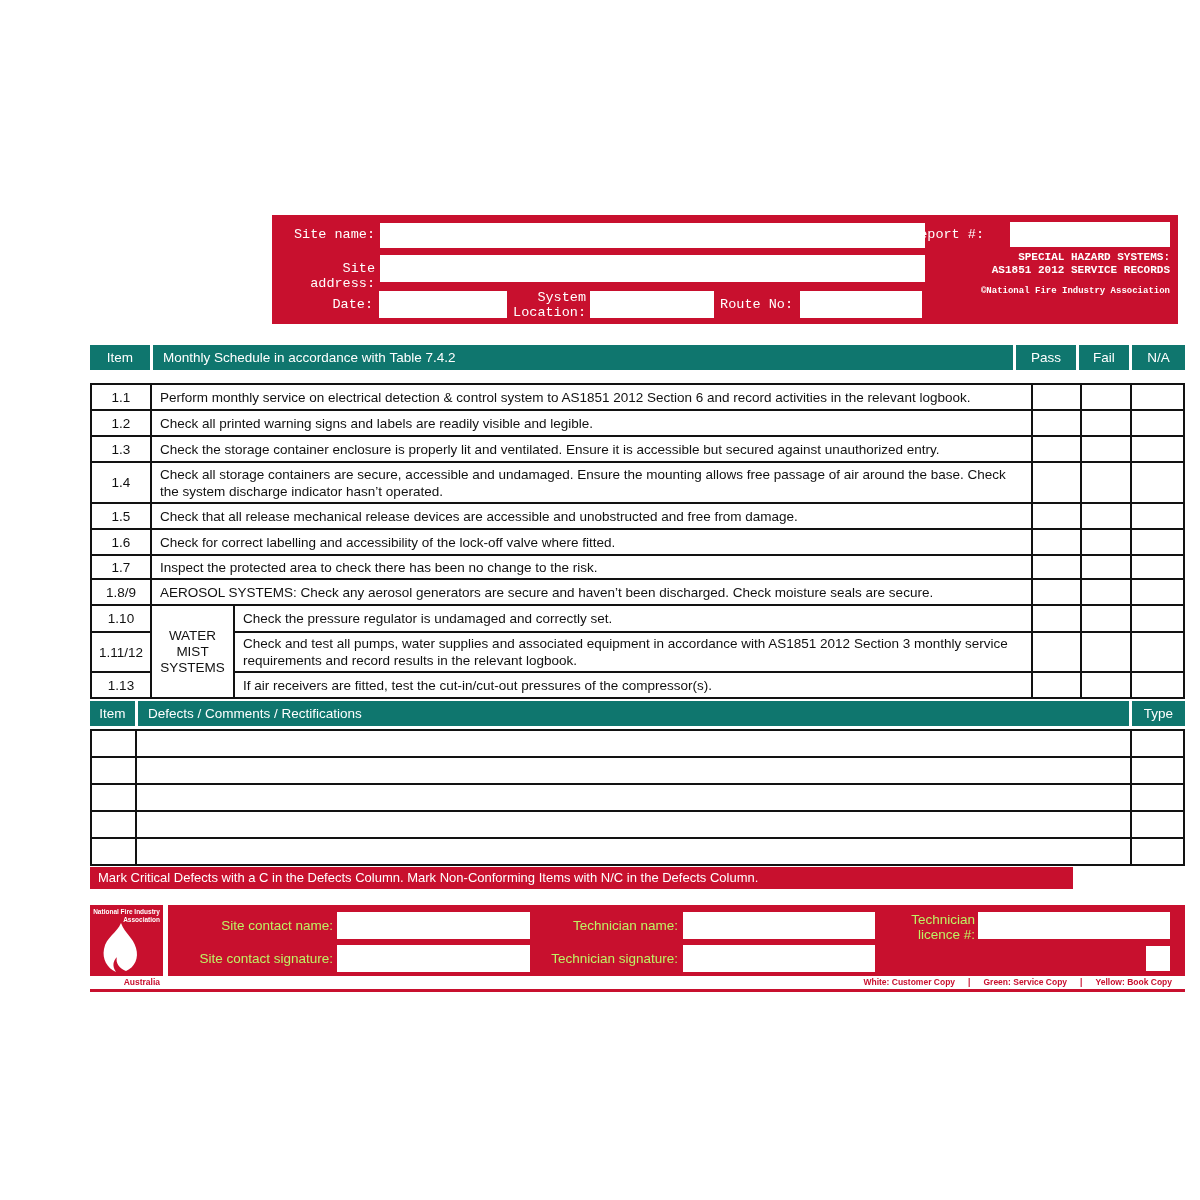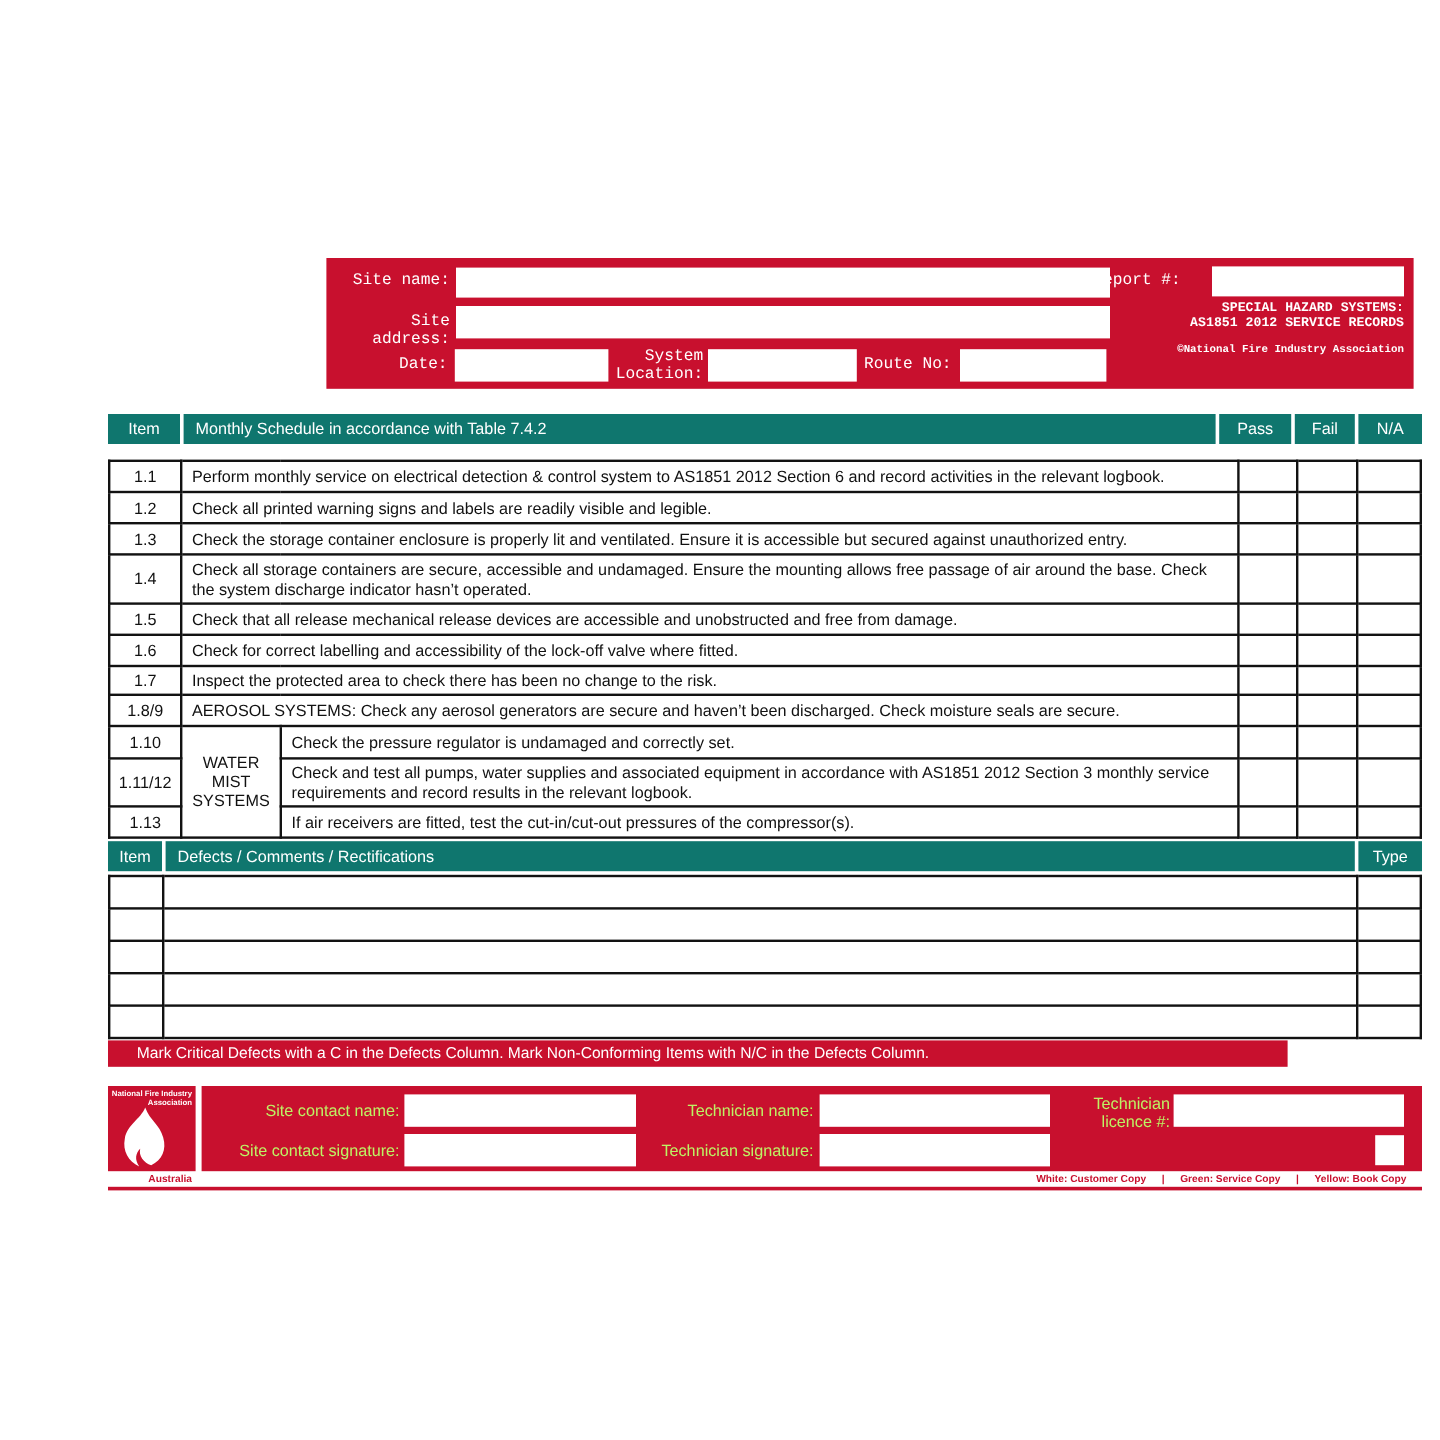--- a/index.html
+++ b/index.html
@@ -29,21 +29,21 @@
   td.item { text-align:center; }
   td.desc { padding:2px 8px; line-height:17px;margin-top:16px; }
   td.group { text-align:center; line-height:16px; padding:0 6px; }
   td.pass { background:#ffffff; }
   td.fail { background:#F4AB9C; }
   td.na   { background:#C6C8CA; }
   tr.r26 td { height:26px; } tr.r41 td { height:41px; } tr.r24 td { height:24px; }
   tr.r37 td { height:37px; } tr.r27 td { height:27px; }
 
   .def-note { position:absolute; left:90px; top:867px; width:983px; height:22px; background:#C8102E;
-              color:#fff; font-size:13px; line-height:22px; padding-left:24px; }
+              color:#fff; font-size:13px; line-height:22px; padding-left:8px; }
 
   
   .logo { position:absolute; left:90px; top:905px; width:73px; height:71px; background:#C8102E; }
   .logo-org { position:absolute; top:3px; right:3px; color:#fff; font-size:6.5px; font-weight:bold; text-align:right; line-height:7.5px; }
   .logo-flame { position:absolute; left:2px; bottom:1px; }
   .logo-country { position:absolute; left:90px; top:977px; width:70px; text-align:right; color:#C8102E; font-size:8.5px; font-weight:bold; }
   .fbox { position:absolute; left:168px; top:905px; width:1017px; height:71px; background:#C8102E; }
   .fbox .lbl { position:absolute; color:#bef264; font-size:13.5px; text-align:right; line-height:15px; }
   .qld { position:absolute; left:727px; top:37px; width:245px; color:#fff; font-size:9px; font-weight:bold;
          text-align:right; line-height:11px;margin-top:39px; }

